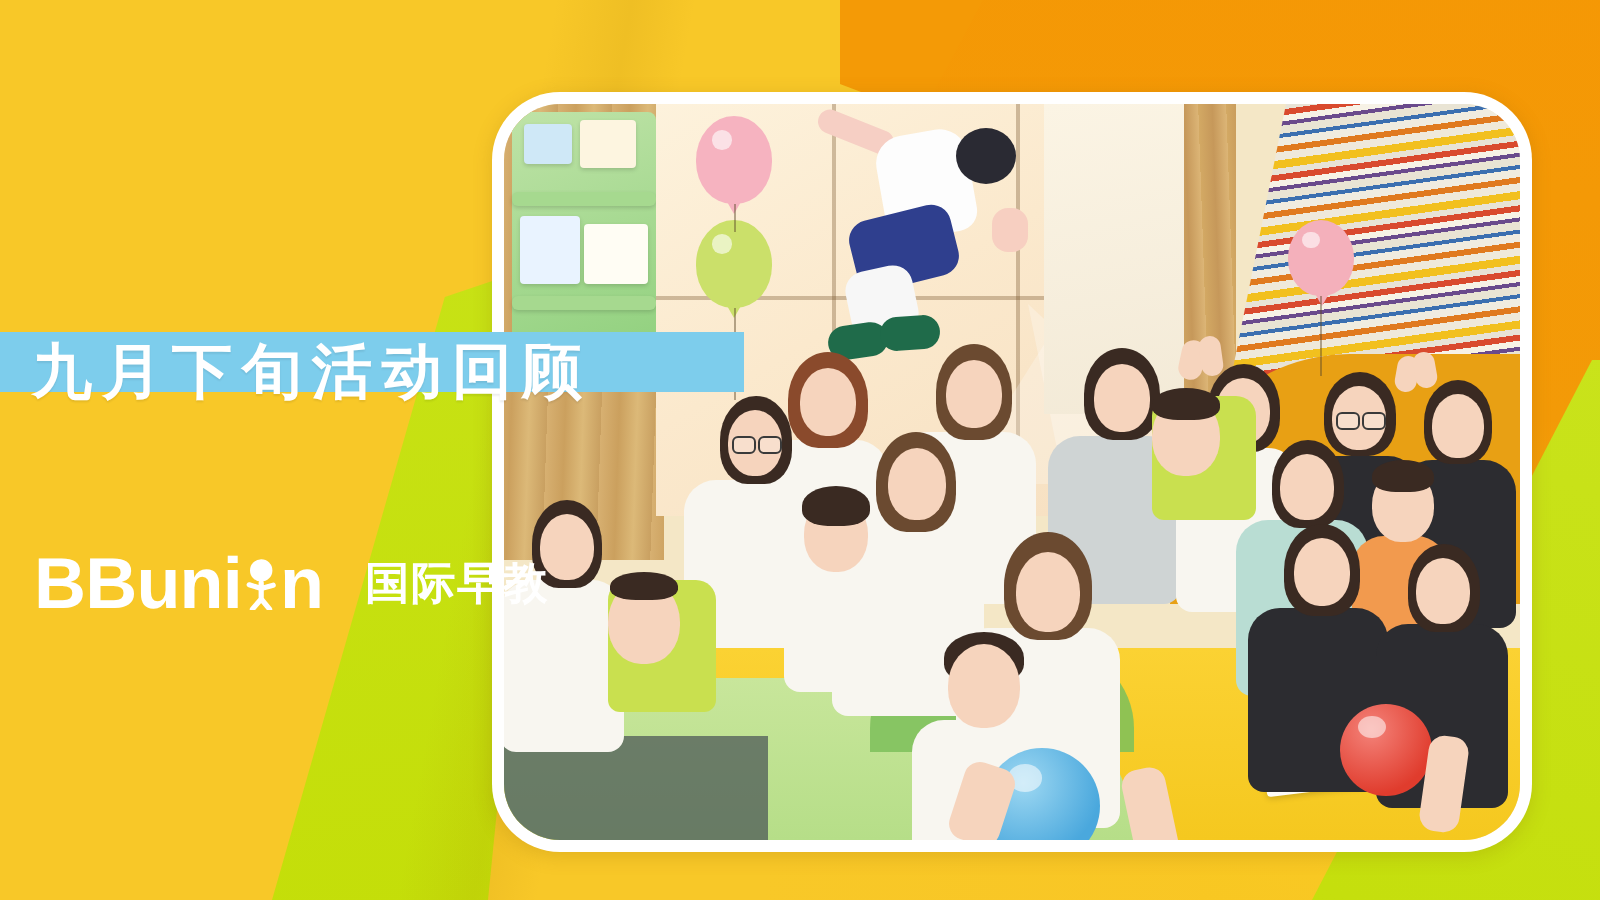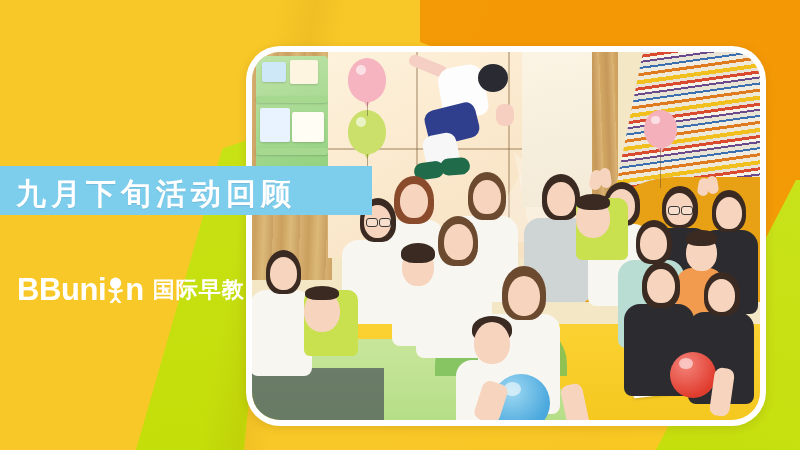--- a/index.html
+++ b/index.html
@@ -261,24 +261,24 @@
   .glasses {
     position:absolute; border:1.5px solid #3a3a3a; border-radius:3px; background:rgba(255,255,255,.25);
   }
 
   
   .title-band {
     position: absolute;
     left: 0;
     top: 166px;
     width: 372px;
-    height: 49px;
+    height: 30px;
     background: #7dcdec;
     display: flex;
-    align-items: flex-end;
+    align-items: flex-start;
   }
   .title-band .title-text {
     color: #ffffff;
     font-size: 30px;
     font-weight: 700;
     letter-spacing: 5px;
     padding-left: 16px;
     white-space: nowrap;
     text-shadow: 0 1px 1px rgba(0,0,0,.08);
   }
@@ -294,37 +294,37 @@
   }
   .brand {
     position: absolute;
     left: 17px;
     top: 274px;
     display: flex;
     align-items: center;
     color: #ffffff;
   }
   .brand-word {
-    font-size: 31px;
+    font-size: 36px;
     font-weight: 700;
     letter-spacing: -0.4px;
     line-height: 1;
   }
   .brand-mark {
     position: relative;
     width: 19px;
     height: 26px;
     margin: 0 0px;
     display: inline-block;
   }
   .brand-cn {
     font-size: 22px;
     font-weight: 700;
     letter-spacing: 1px;
-    margin-left: 9px;
+    margin-left: 21px;
     line-height: 1;
   }
 </style>
 </head>
 <body>
 
 <div id="poster">
 
   <div class="bg-base"></div>
   <div class="bg-orange2"></div>

